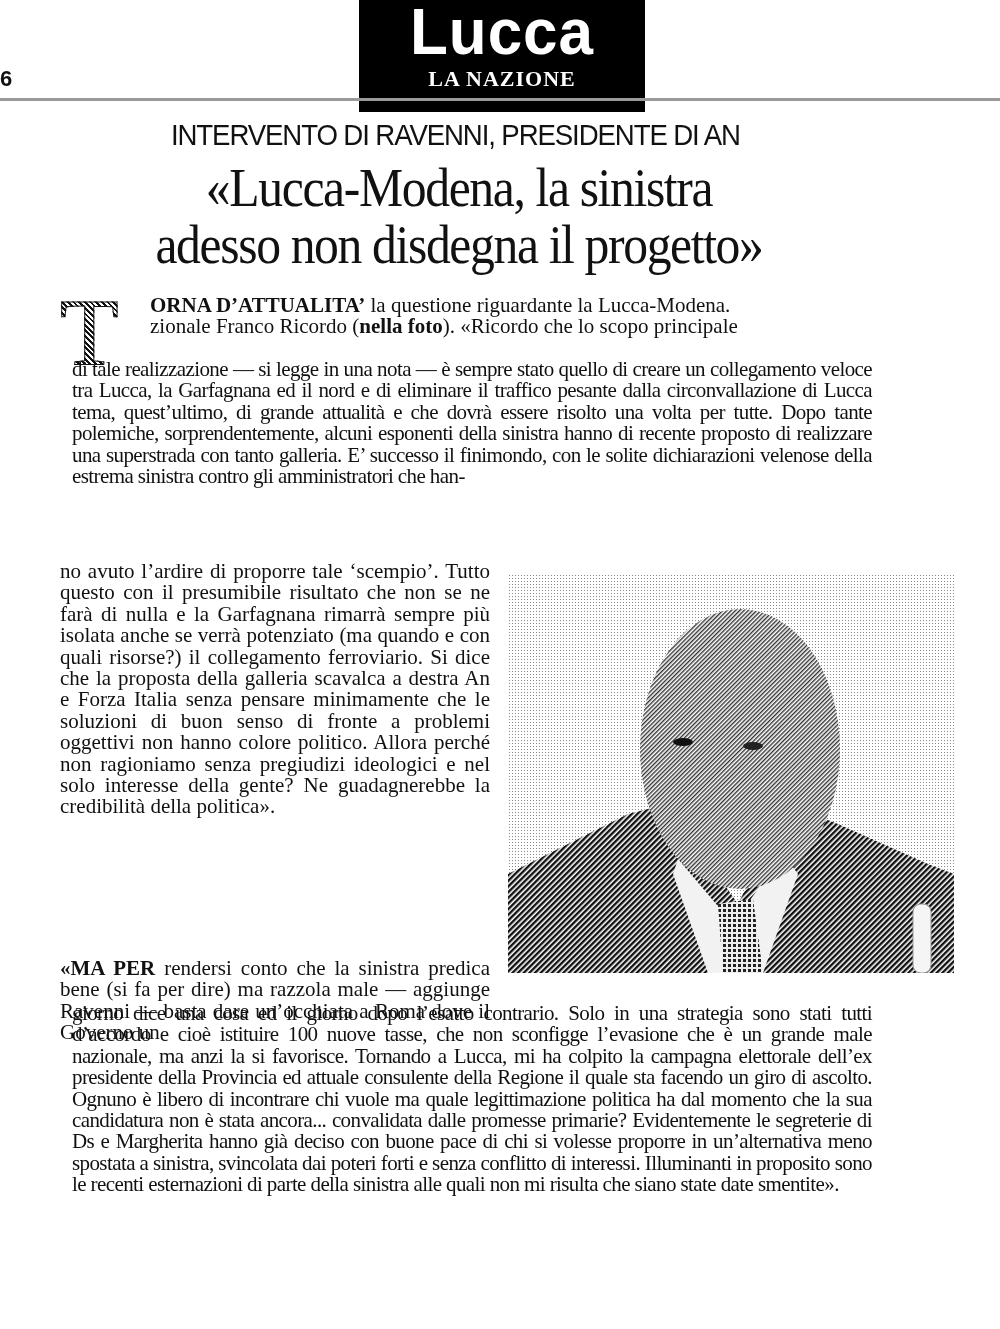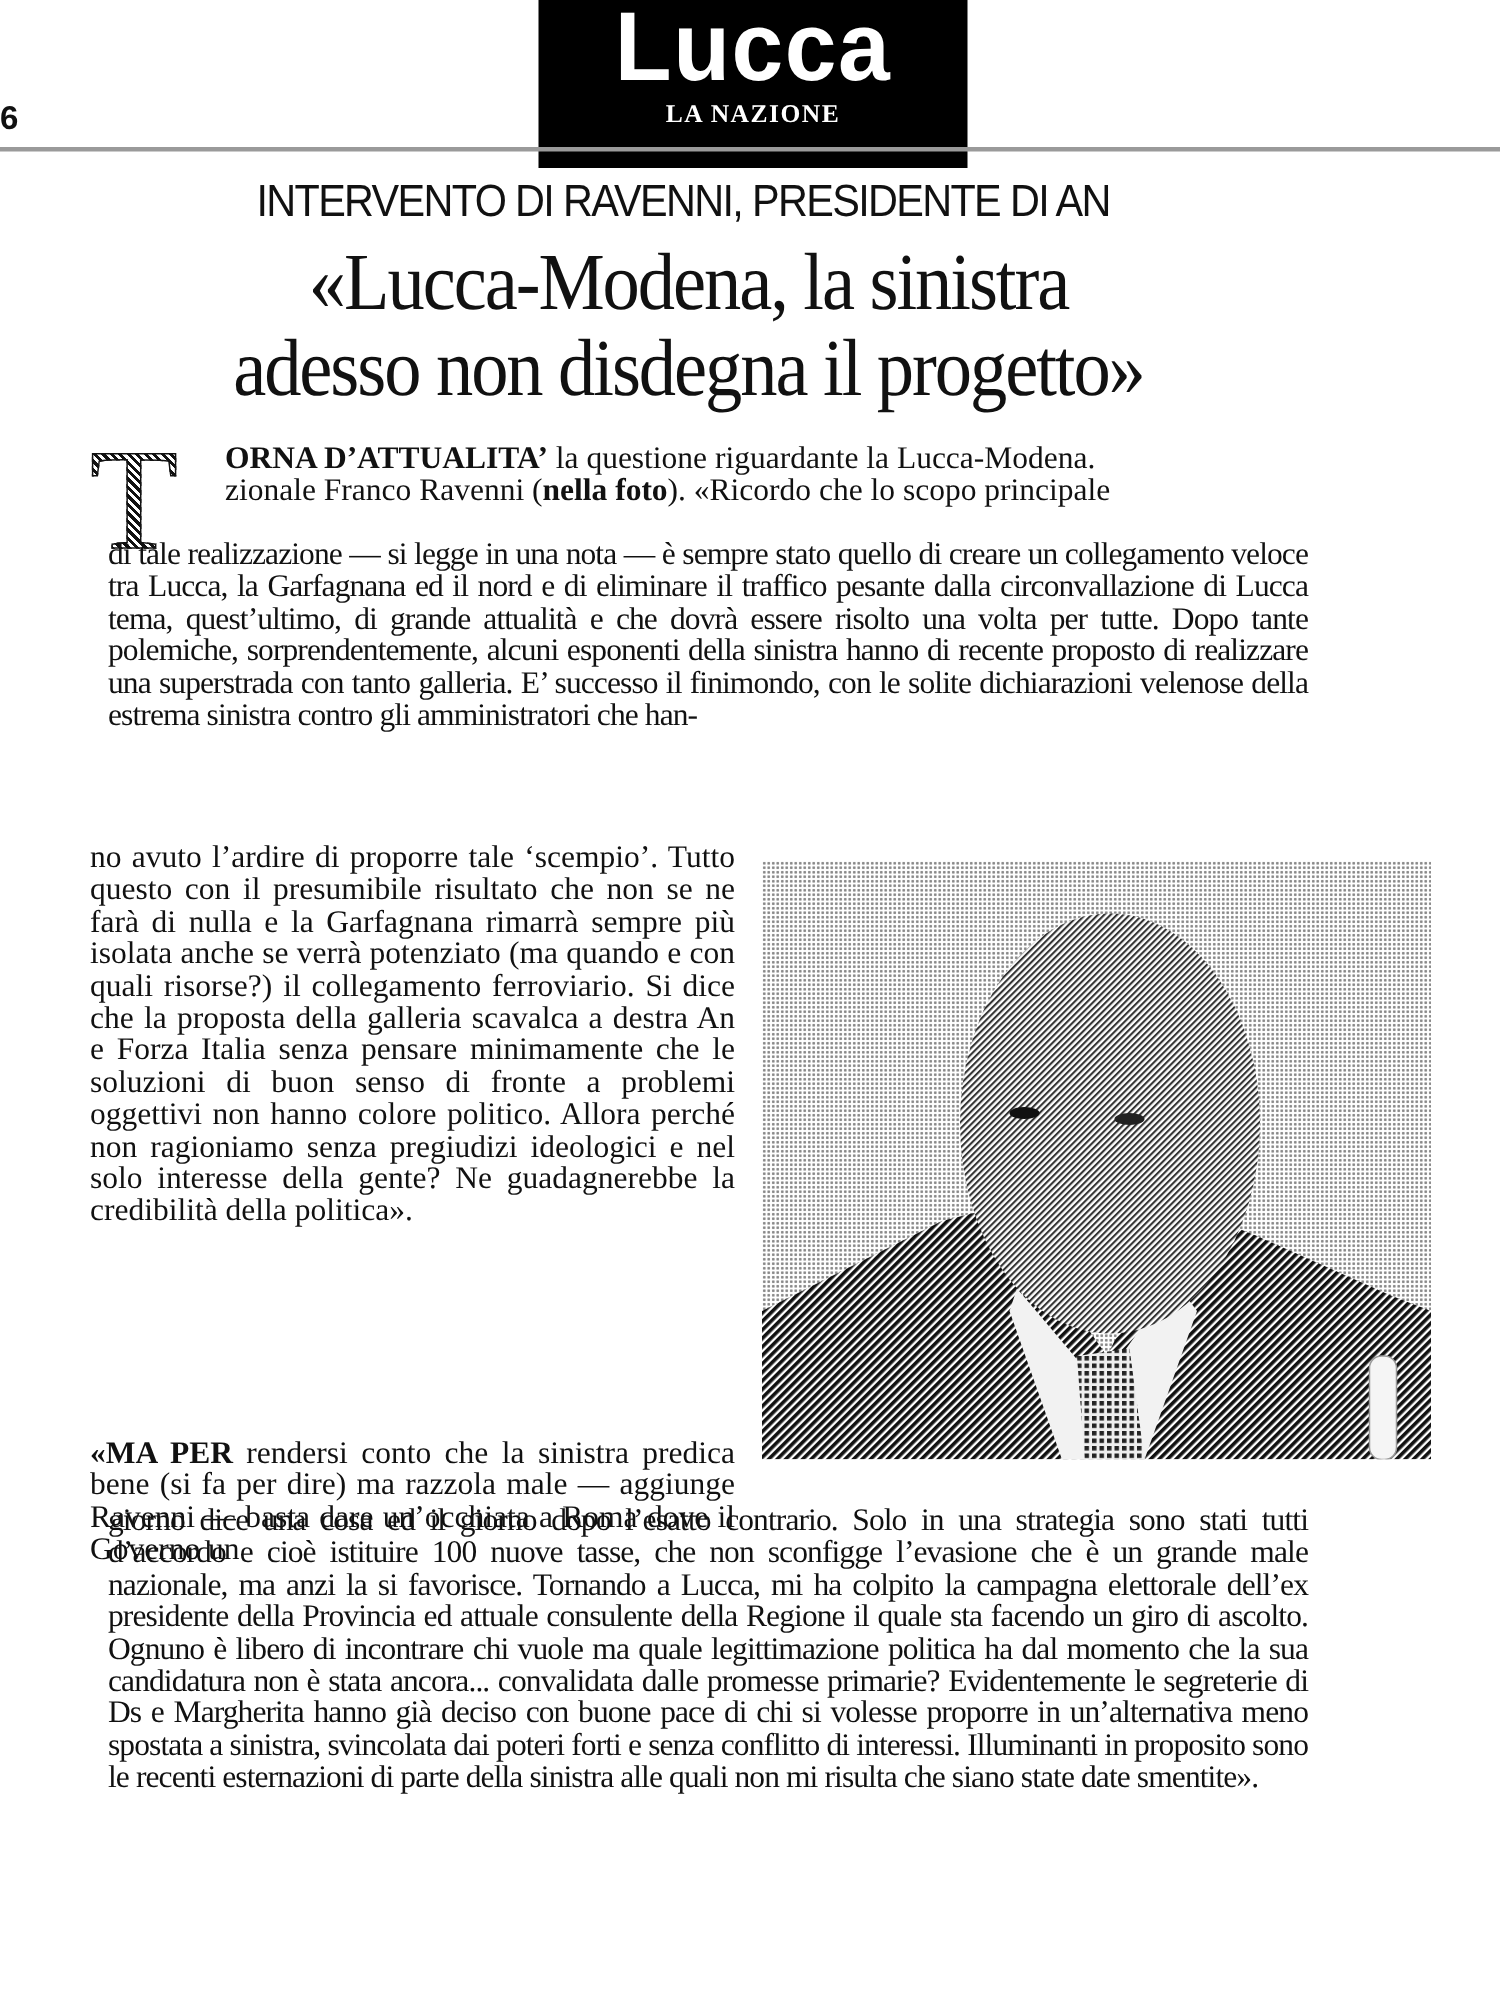--- a/index.html
+++ b/index.html
@@ -1,20 +1,20 @@
 <!DOCTYPE html>
 <html><head>
 <meta charset="utf-8">
 <style>
   html, body { margin: 0; padding: 0; background: #ffffff; }
   body { width: 1000px; height: 1329px; position: relative; overflow: hidden; color: #111; }
   .page-num { position: absolute; left: 0; top: 66px; font-family: "Liberation Sans", sans-serif; font-weight: bold; font-size: 22px; color: #111; }
   .masthead { position: absolute; left: 359px; top: 0; width: 286px; height: 112px; background: #000; color: #fff; text-align: center; }
   .masthead .city { font-family: "Liberation Sans", sans-serif; font-weight: bold; font-size: 62px; line-height: 60px; margin-top: 2px; letter-spacing: 1px; transform: scaleY(1.05); }
-  .masthead .paper { font-family: "Liberation Serif", serif; font-weight: bold; font-size: 17px; letter-spacing: 1px; margin-top: 4px; }
+  .masthead .paper { font-family: "Liberation Serif", serif; font-weight: bold; font-size: 22px; letter-spacing: 1px; margin-top: 4px; }
   .rule { position: absolute; left: 0; top: 98px; width: 1000px; height: 3px; background: #9a9a9a; }
   .kicker { position: absolute; left: 0; width: 910px; top: 118px; text-align: center; font-family: "Liberation Sans", sans-serif; font-size: 30px; letter-spacing: -1.2px; transform: scaleX(0.92); transform-origin: 460px 0; }
   .headline { position: absolute; left: 4px; width: 910px; top: 160px; text-align: center; font-family: "Liberation Serif", serif; font-size: 54px; line-height: 57px; letter-spacing: -1.5px; }
   .headline div { transform: scaleX(0.92); transform-origin: 455px 0; white-space: nowrap; }
   .body { position: absolute; font-family: "Liberation Serif", serif; font-size: 21px; line-height: 21.4px; text-align: justify; color: #111; }
   .body p { margin: 0; }
   .full { left: 72px; width: 800px; }
   .col { left: 60px; width: 430px; margin-top: 10px; }
   .condensed { letter-spacing: -0.6px; }
   .dropcap-wrap { position: absolute; left: 60px; top: 295px; width: 80px; height: 66px; }
@@ -45,21 +45,21 @@
   <div>«Lucca-Modena, la sinistra</div>
   <div>adesso non disdegna il progetto»</div>
 </div>
 
 <div class="dropcap-wrap">
   <span class="dropcap">T</span>
 </div>
 
 <div class="body" style="left:150px; top:295px; width:722px;">
   <p><span class="lead-bold">ORNA D’ATTUALITA’</span><span> la questione riguardante la Lucca-Modena.</span></p>
-  <p><span>zionale Franco Ravenni (</span><b>nella foto</b><span>). «Ricordo che lo scopo principale</span></p>
+  <p><span>zionale Franco Ricordo (</span><b>nella foto</b><span>). «Ricordo che lo scopo principale</span></p>
 </div>
 
 <div class="body full condensed" style="top:359px;">di tale realizzazione — si legge in una nota — è sempre stato quello di creare un collegamento veloce tra Lucca, la Garfagnana ed il nord e di eliminare il traffico pesante dalla circonvallazione di Lucca tema, quest’ultimo, di grande attualità e che dovrà essere risolto una volta per tutte. Dopo tante polemiche, sorprendentemente, alcuni esponenti della sinistra hanno di recente proposto di realizzare una superstrada con tanto galleria. E’ successo il finimondo, con le solite dichiarazioni velenose della estrema sinistra contro gli amministratori che han-</div>
 
 <div class="body col" style="top:551px;">no avuto l’ardire di proporre tale ‘scempio’. Tutto questo con il presumibile risultato che non se ne farà di nulla e la Garfagnana rimarrà sempre più isolata anche se verrà potenziato (ma quando e con quali risorse?) il collegamento ferroviario. Si dice che la proposta della galleria scavalca a destra An e Forza Italia senza pensare minimamente che le soluzioni di buon senso di fronte a problemi oggettivi non hanno colore politico. Allora perché non ragioniamo senza pregiudizi ideologici e nel solo interesse della gente? Ne guadagnerebbe la credibilità della politica».</div>
 
 <div class="body col" style="top:948px;">
   <p><b>«MA PER</b><span> rendersi conto che la sinistra predica bene (si fa per dire) ma razzola male — aggiunge Ravenni — basta dare un’occhiata a Roma dove il Governo un</span></p>
 </div>
 

